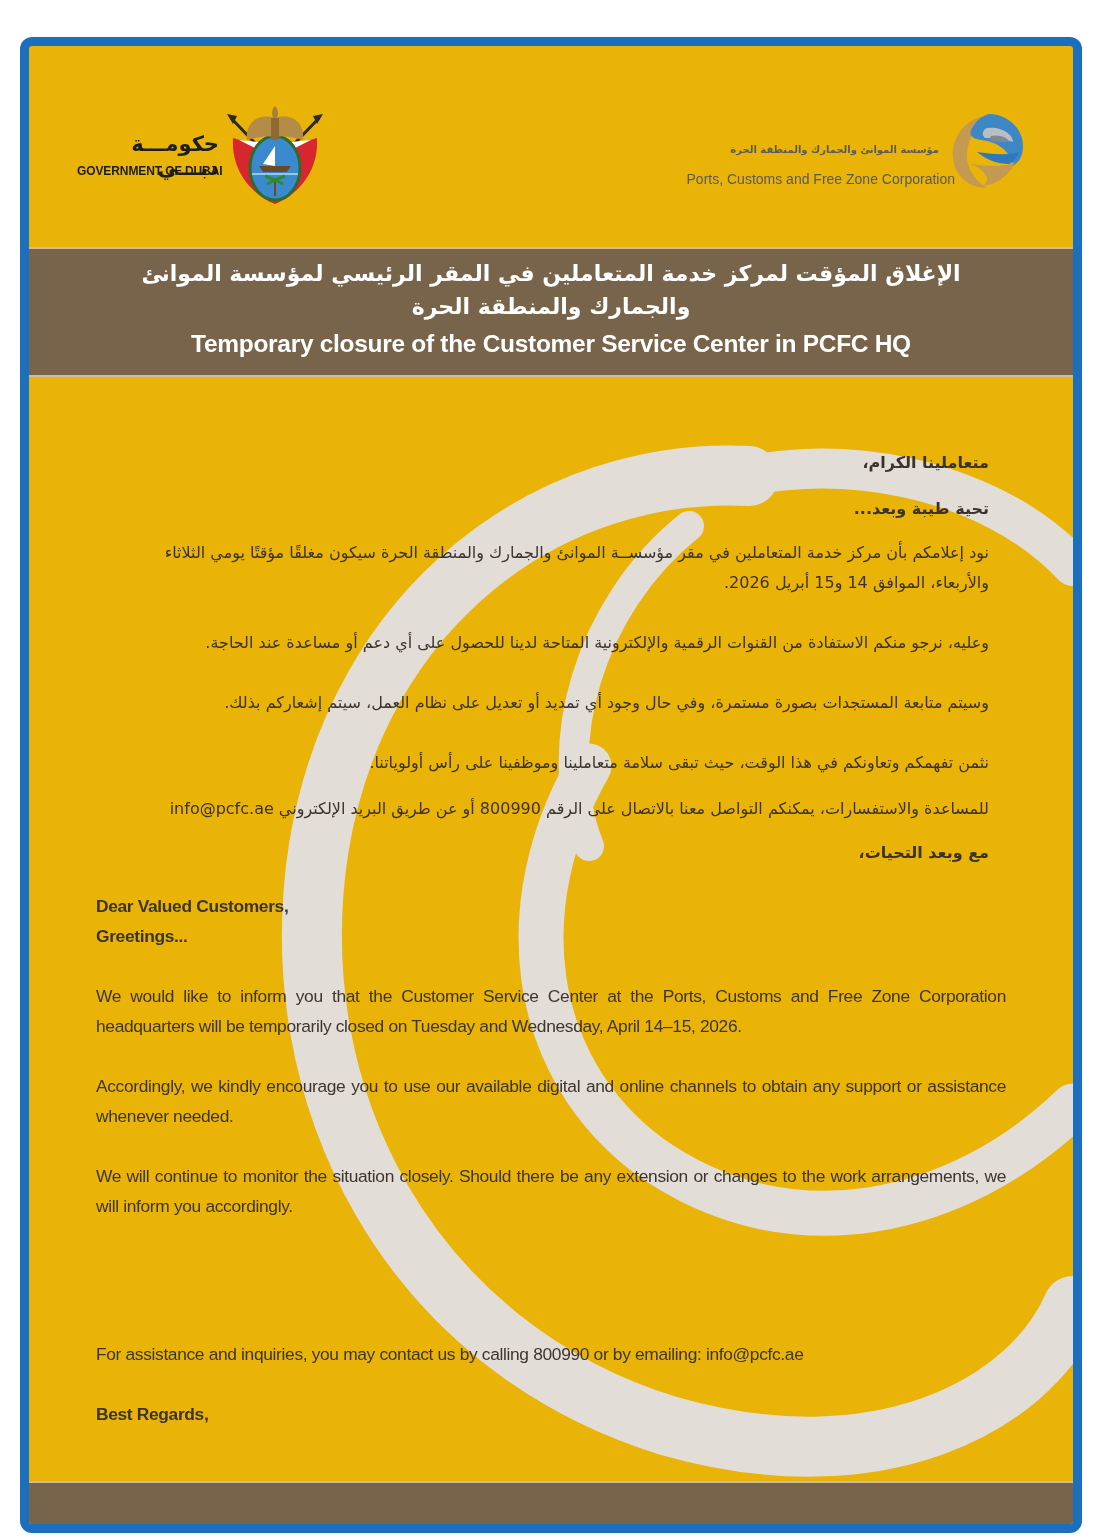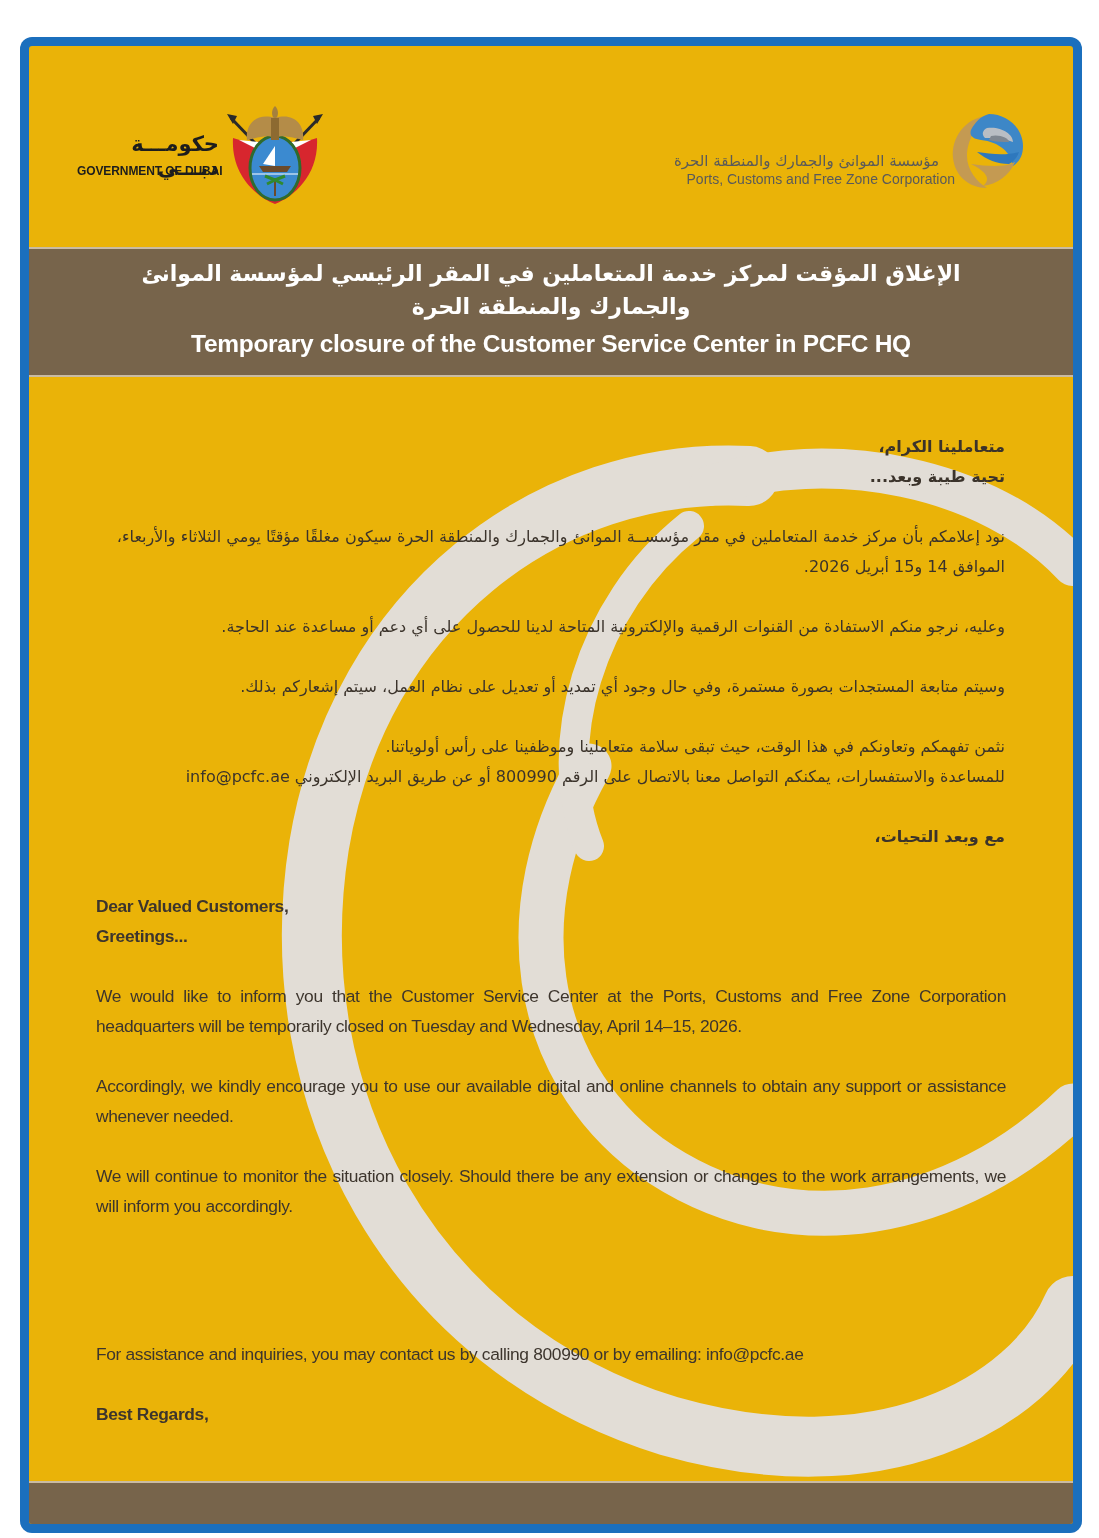--- a/index.html
+++ b/index.html
@@ -12,35 +12,35 @@
     position:absolute; left:9px; top:9px; width:1044px; height:1478px;
     background:#eab308; overflow:hidden; border-radius:3px;
   }
   .watermark { position:absolute; left:0; top:0; width:1044px; height:1478px; pointer-events:none; }
   .logos { position:absolute; left:0; top:0; width:1044px; height:210px; }
   .gov { position:absolute; left:48px; top:54px; width:260px; height:110px; }
   .gov-ar { position:absolute; left:0; top:32px; width:142px; text-align:right; font-family:"DejaVu Sans", sans-serif; font-weight:bold; font-size:21px; color:#1d1d1d; direction:rtl; }
   .gov-en { position:absolute; left:0; top:64px; font-family:Liberation Sans, sans-serif; font-weight:bold; font-size:12px; color:#1d1d1d; letter-spacing:-0.1px; }
   .emblem { position:absolute; left:148px; top:4px; width:100px; height:102px; }
   .pcfc { position:absolute; right:48px; top:66px; width:380px; height:90px; }
-  .pcfc-ar { position:absolute; right:86px; top:40px; font-family:"DejaVu Sans", sans-serif; font-size:15px; color:#5a5a5a; direction:rtl; white-space:nowrap; }
+  .pcfc-ar { position:absolute; right:86px; top:32px; font-family:"DejaVu Sans", sans-serif; font-size:10px; color:#5a5a5a; direction:rtl; white-space:nowrap;font-weight:bold; }
   .pcfc-en { position:absolute; right:70px; top:59px; font-family:"Liberation Sans", sans-serif; font-size:14px; color:#5a5a5a; white-space:nowrap; }
   .globe { position:absolute; right:0; top:0; width:78px; height:78px; }
   .banner {
     position:absolute; left:0; top:201px; width:1044px; height:130px;
     background:#77644b; border-top:2px solid #c9bba4; border-bottom:2px solid #c9bba4; box-sizing:border-box;
     color:#ffffff; text-align:center;padding-left:24px;
   }
   .banner-ar { position:absolute; left:100px; right:100px; top:8px; font-family:"DejaVu Sans", sans-serif; font-weight:bold; font-size:22px; line-height:33px; direction:rtl; }
   .banner-en { position:absolute; left:0; right:0; top:81px; font-family:"Liberation Sans", sans-serif; font-weight:bold; font-size:24.5px; letter-spacing:-0.3px; }
   .body-ar {
     position:absolute; left:67px; width:909px; direction:rtl; text-align:right;
     font-family:"DejaVu Sans", sans-serif; color:#3b332b; font-size:16px; line-height:30px;
   }
-  .body-ar .p { margin:0; }
+  .body-ar .p { margin:16px; }
   .body-en {
     position:absolute; left:67px; width:910px; text-align:justify;
     font-family:"Liberation Sans", sans-serif; color:#3d352d; font-size:17.4px; line-height:30px; letter-spacing:-0.35px;
   }
   .bold { font-weight:bold; }
   .footer-band {
     position:absolute; left:0; top:1435px; width:1044px; height:43px;
     background:#77644b; border-top:2px solid #c9bba4; box-sizing:border-box;
   }
 </style>

